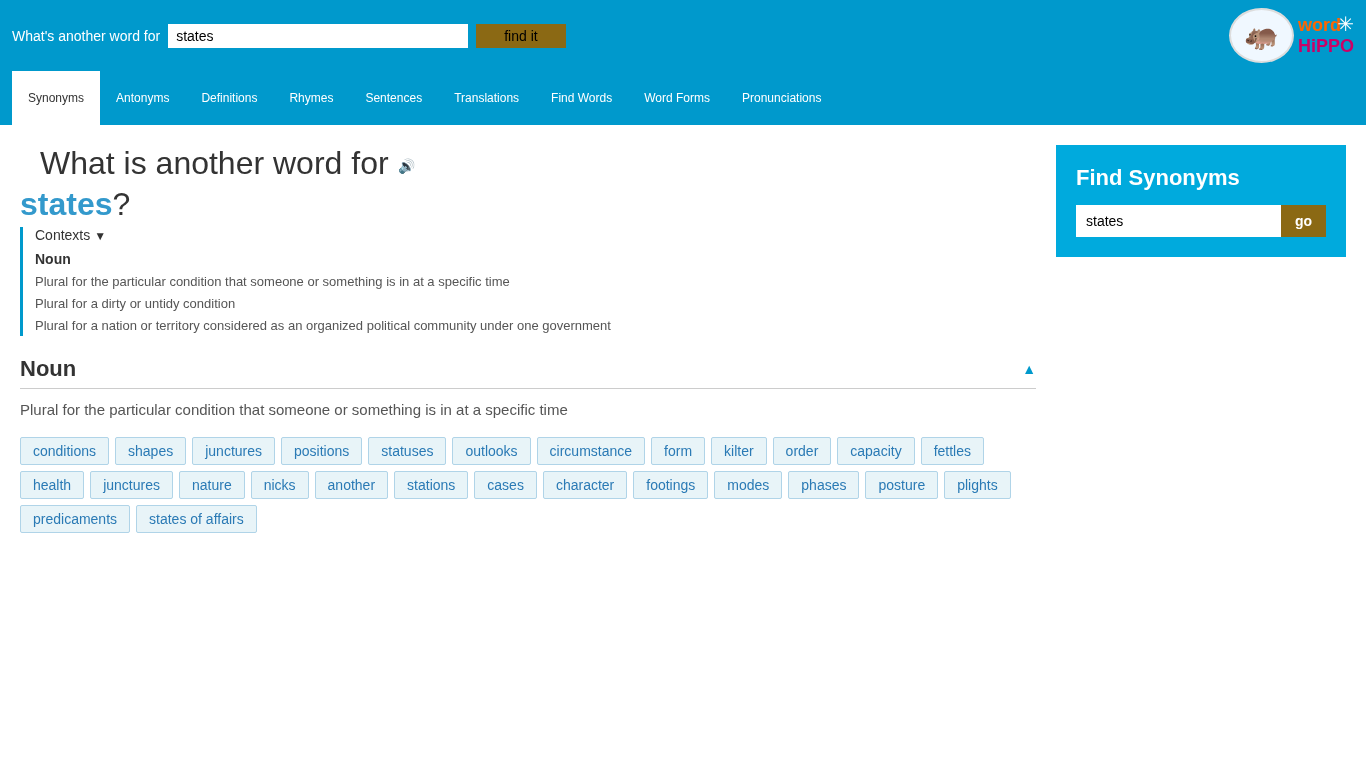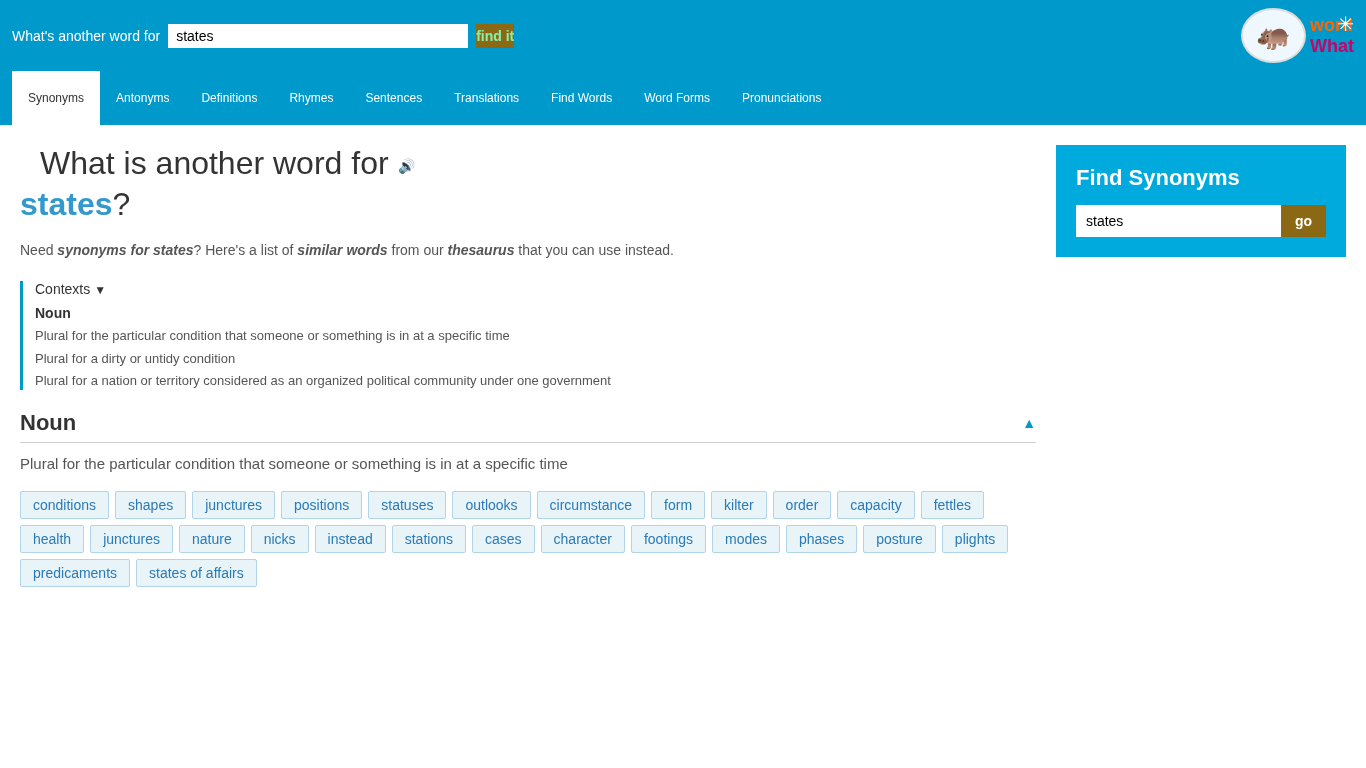--- a/index.html
+++ b/index.html
@@ -19,26 +19,25 @@
       white-space: nowrap;
     }
     #search-input {
       padding: 4px 8px;
       font-size: 14px;
       border: none;
       width: 300px;
     }
     #find-it-button {
       background: #8b6914;
-      color: #86efac;
+      color: #000000;
       border: none;
-      padding: 4px 0;
-      font-size: 14px;
-      cursor: pointer;
-      font-weight: bold;
+      padding: 4px 28px;
+      font-size: 14px;
+      cursor: pointer;
     }
     #logo-area {
       margin-left: auto;
     }
 
     
     #nav-tabs {
       background: #0099cc;
       display: flex;
       padding: 0 12px;
@@ -248,21 +247,21 @@
 
 <div id="top-bar">
   <label>What's another word for</label>
   <input id="search-input" type="text" value="states" style="">
   <button id="find-it-button">find it</button>
   <div id="logo-area">
     <div class="word-hippo-logo">
       <div class="hippo-circle">🦛</div>
       <div class="logo-word">
         <span class="word-part">word</span><br>
-        <span class="hippo-part">What</span>
+        <span class="hippo-part">HiPPO</span>
       </div>
     </div>
   </div>
 </div>
 
 <nav id="nav-tabs">
   <a class="nav-tab active">Synonyms</a>
   <a class="nav-tab">Antonyms</a>
   <a class="nav-tab">Definitions</a>
   <a class="nav-tab">Rhymes</a>
@@ -279,23 +278,20 @@
     <div class="heading-row">
       <h1 class="page-heading">
         <span>What is another word for</span>
       </h1>
       <span class="sound-icon">🔊</span>
     </div>
     <h1 class="page-heading">
       <span class="word-highlight">states</span><span>?</span>
     </h1>
 
-    <p class="subtitle-text">
-      Need <b>synonyms for states</b>? Here's a list of <strong>similar words</strong> from our <strong>thesaurus</strong> that you can use instead.
-    </p>
 
     <div class="context-box">
       <div class="context-header">
         <span>Contexts</span>
         <span class="arrow">▼</span>
       </div>
       <div class="noun-label">Noun</div>
       <div class="context-item">Plural for the particular condition that someone or something is in at a specific time</div>
       <div class="context-item">Plural for a dirty or untidy condition</div>
       <div class="context-item">Plural for a nation or territory considered as an organized political community under one government</div>
@@ -317,21 +313,21 @@
         <a class="word-tag">circumstance</a>
         <a class="word-tag">form</a>
         <a class="word-tag">kilter</a>
         <a class="word-tag">order</a>
         <a class="word-tag">capacity</a>
         <a class="word-tag">fettles</a>
         <a class="word-tag">health</a>
         <a class="word-tag">junctures</a>
         <a class="word-tag">nature</a>
         <a class="word-tag">nicks</a>
-        <a class="word-tag">instead</a>
+        <a class="word-tag">another</a>
         <a class="word-tag">stations</a>
         <a class="word-tag">cases</a>
         <a class="word-tag">character</a>
         <a class="word-tag">footings</a>
         <a class="word-tag">modes</a>
         <a class="word-tag">phases</a>
         <a class="word-tag">posture</a>
         <a class="word-tag">plights</a>
         <a class="word-tag">predicaments</a>
         <a class="word-tag">states of affairs</a>

